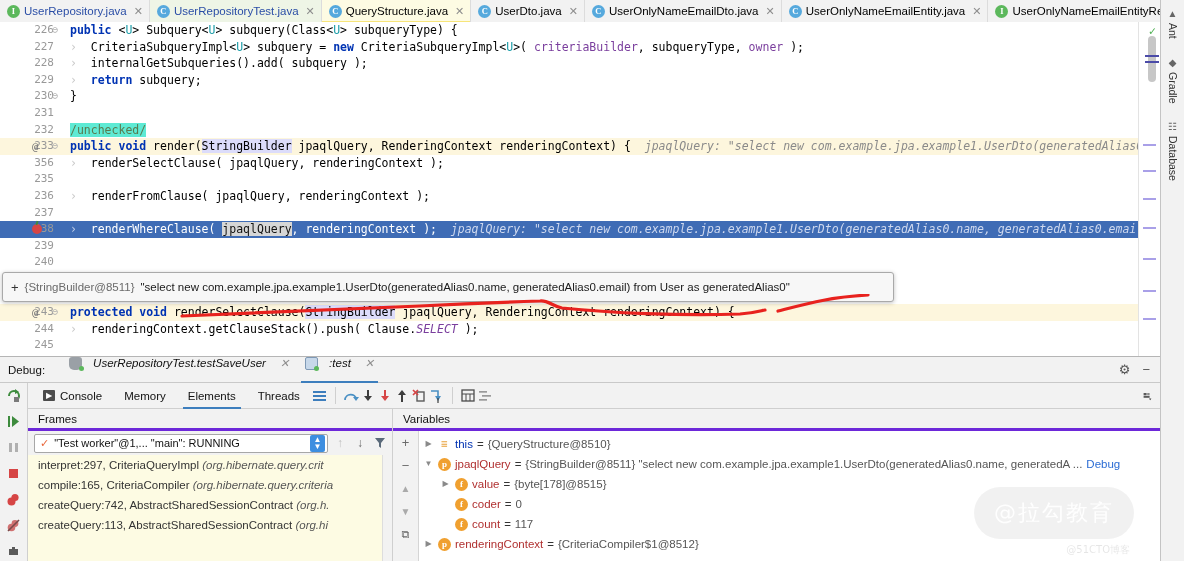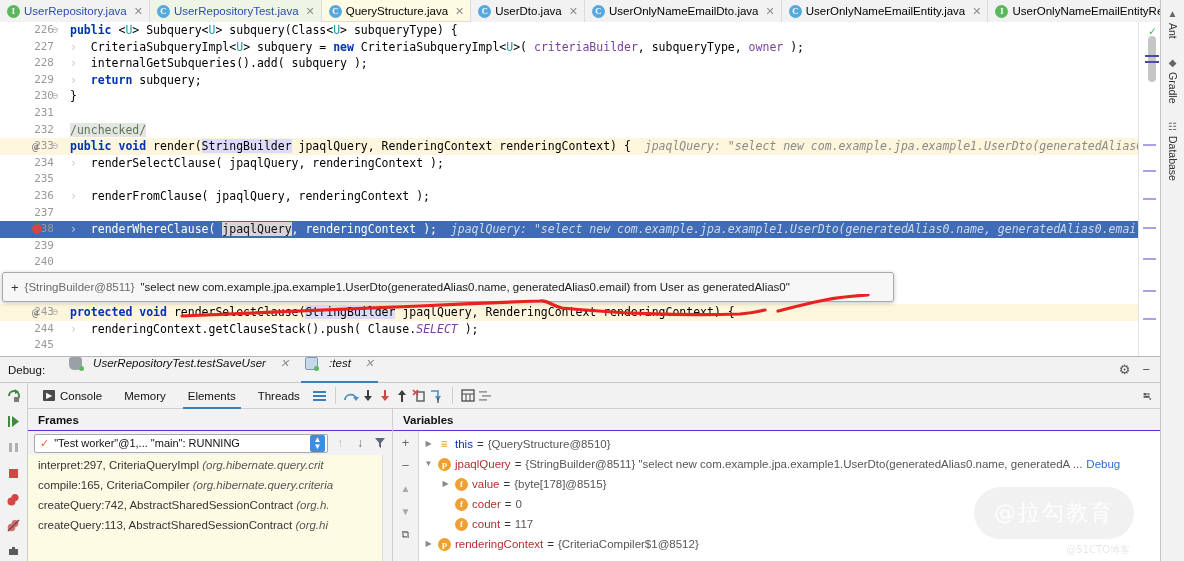--- a/index.html
+++ b/index.html
@@ -53,21 +53,21 @@
     position: absolute; left: 0; top: 0; width: 60px; height: 100%;
     text-align: right; padding-right: 6px; color: #999; font-size: 11px;
     font-family: "DejaVu Sans Mono", monospace;
   }
   .gut-fold { position: absolute; left: 52px; top: 0; color: #b0b0b0; font-size: 10px; }
   .code { position: absolute; left: 70px; top: 0; }
   .chev { color: #c8c8c8; }
   .kw  { color: #0033b3; font-weight: bold; }
   .kwo { color: #7a3e9d; font-weight: normal; }
   .gen { color: #1a9ca8; }
-  .cmt { color: #5a7a4f; background: #e5e5e5; }
+  .cmt { color: #5a7a4f; background: #5eead4; }
   .sbhl { background: #dcdcfa; }
   .hint { color: #8a8a8a; font-style: italic; }
   .erow.hl-blue .code { color: #fff; }
   .erow.hl-blue .hint { color: #cfd9ef; }
   .erow.hl-blue .chev { color: #c2cfe8; }
   .selhl { background: #d6d6d6; color: #111 !important; }
   .breakpt {
     position: absolute; left: 32px; top: 3px; width: 10px; height: 10px;
     border-radius: 50%; background: #d64545;
   }
@@ -163,21 +163,21 @@
   .tb-ico { width: 17px; height: 17px; display:flex; align-items:center; justify-content:center; }
   .console-ico { width:12px; height:11px; background:#4b4b4b; color:#fff; font-size:8px;
                  display:flex; align-items:center; justify-content:center; border-radius:1px; }
 
   .panes { flex: 1; display: flex; min-height: 0; }
   .pane-frames { width: 365px; display: flex; flex-direction: column; border-right: 1px solid #cfcfcf; }
   .pane-vars   { flex: 1; display: flex; flex-direction: column; min-width: 0; position: relative; }
 
   .pane-title {
     height: 22px; display: flex; align-items: center; padding-left: 10px;
-    font-size: 11.5px; color: #111; background: #f2f2f2; border-bottom: 1px solid #6d28d9; font-weight: bold;
+    font-size: 11.5px; color: #111; background: #f2f2f2; border-bottom: 3px solid #6d28d9;
   }
 
   .frames-ctl { height: 24px; display: flex; align-items: center; gap: 4px; padding: 0 4px 0 6px; background: #f2f2f2; }
   .thread-select {
     flex: 1; height: 19px; background: #fff; border: 1px solid #a7a7a7; border-radius: 2px;
     display: flex; align-items: center; gap: 5px; padding: 0 2px 0 5px; font-size: 11px; color: #111;
     overflow: hidden; white-space: nowrap;
   }
   .sel-check { color: #e8663a; font-size: 11px; }
   .sel-arrows {
@@ -312,21 +312,21 @@
           <div class="gut">232</div>
           <div class="code"><span class="cmt">/unchecked/</span></div>
         </div>
         <div class="erow hl-yellow">
           <div class="gut">233</div>
           <span class="at">@</span>
           <span class="gut-fold">⊖</span>
           <div class="code"><span class="kw">public</span> <span class="kw">void</span> render(<span class="sbhl">StringBuilder</span> jpaqlQuery, RenderingContext renderingContext) {&nbsp;&nbsp;<span class="hint">jpaqlQuery: "select new com.example.jpa.example1.UserDto(generatedAlias0.name, gene</span></div>
         </div>
         <div class="erow">
-          <div class="gut">234</div>
+          <div class="gut">356</div>
           <div class="code"><span class="chev">›</span>&nbsp;&nbsp;renderSelectClause( jpaqlQuery, renderingContext );</div>
         </div>
         <div class="erow">
           <div class="gut">235</div>
           <div class="code"></div>
         </div>
         <div class="erow">
           <div class="gut">236</div>
           <div class="code"><span class="chev">›</span>&nbsp;&nbsp;renderFromClause( jpaqlQuery, renderingContext );</div>
         </div>

